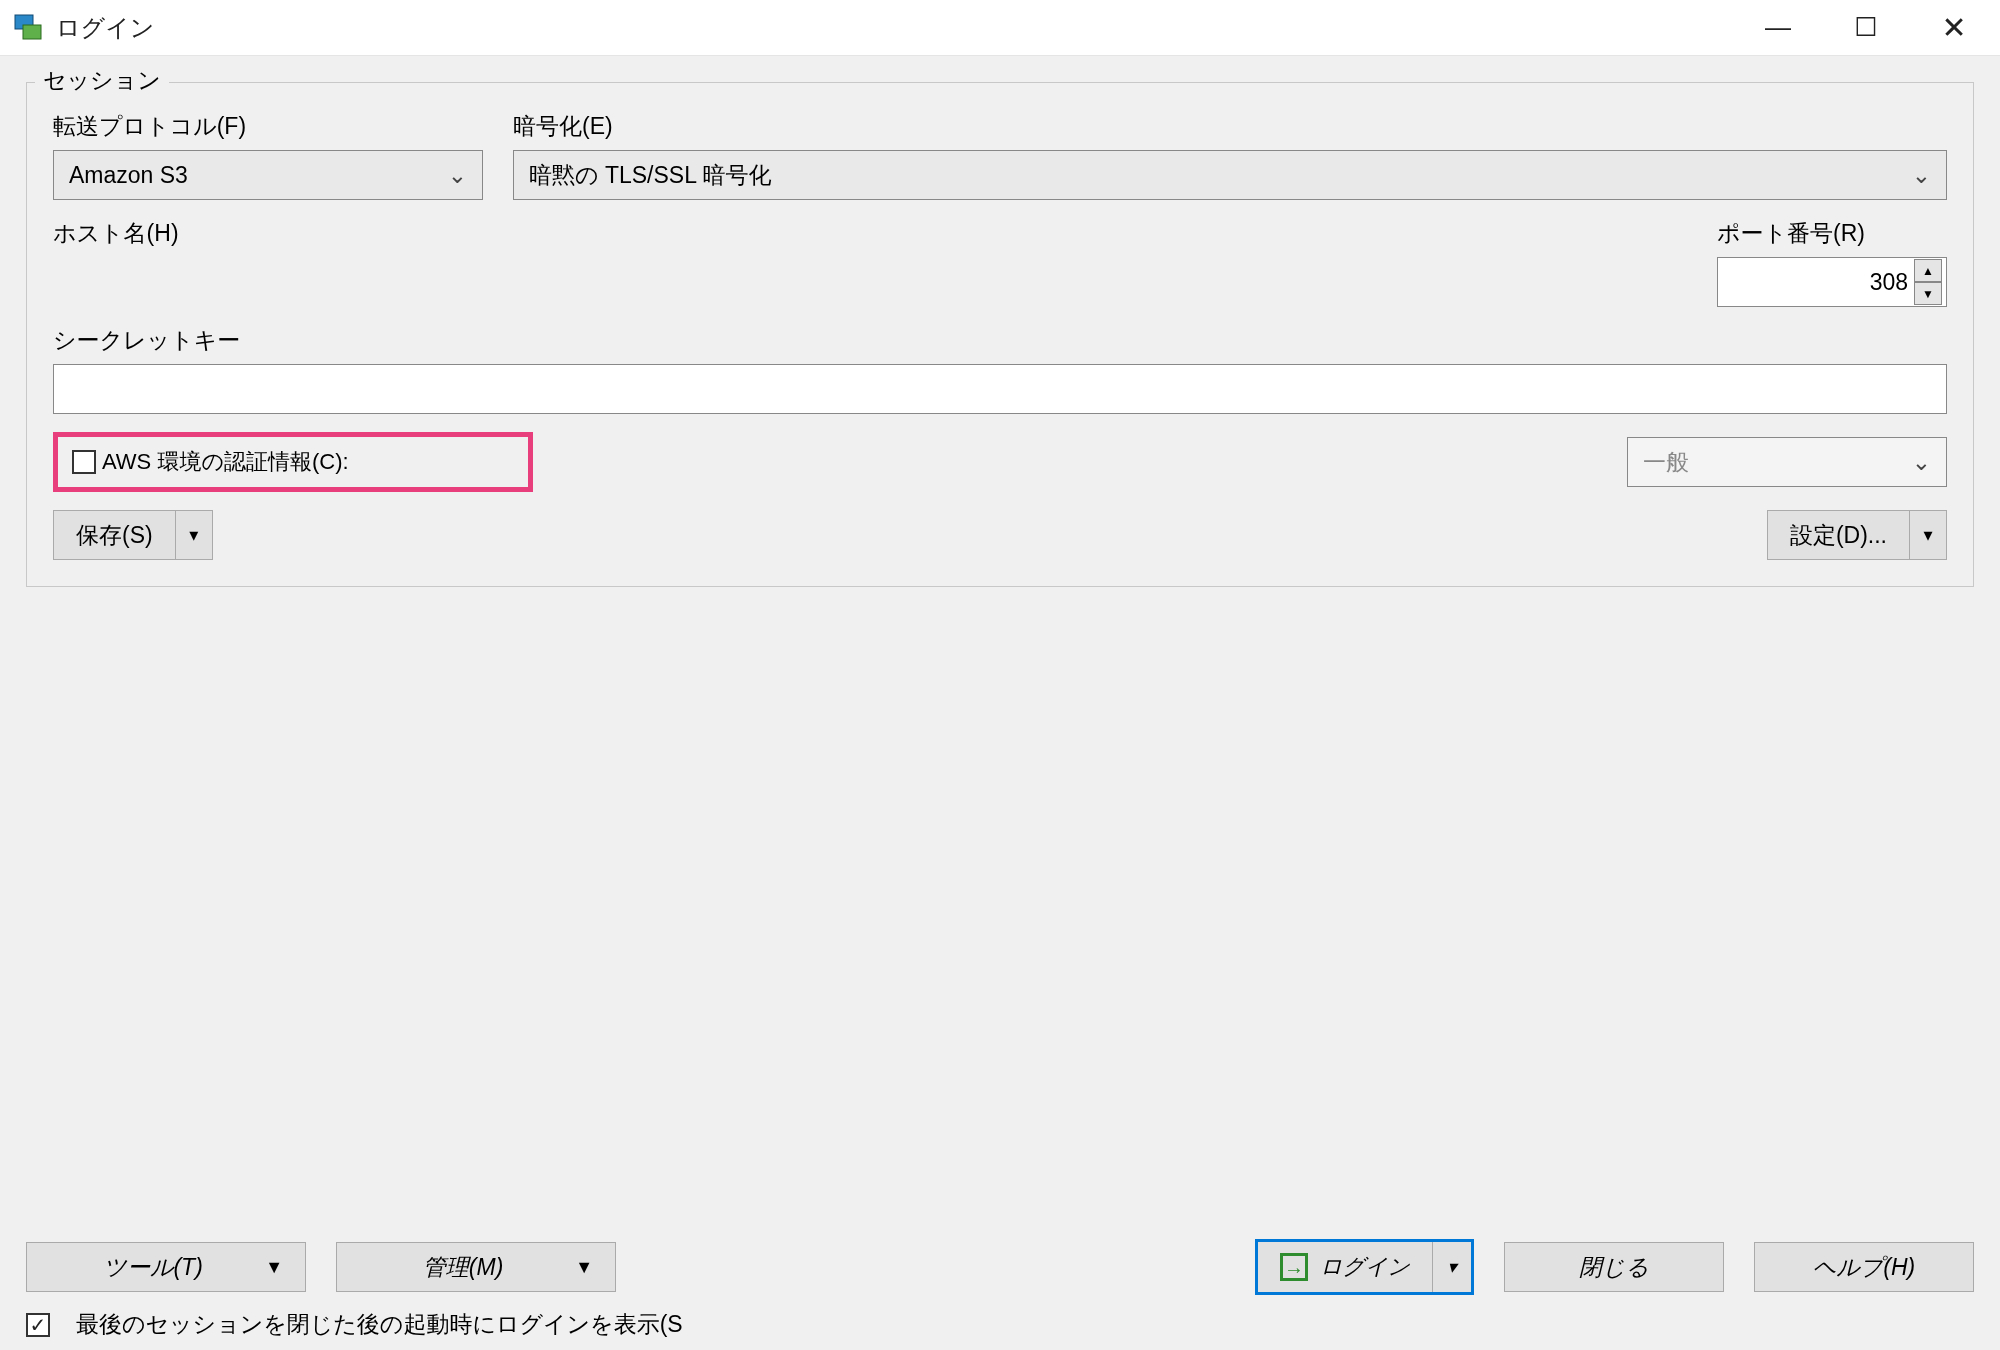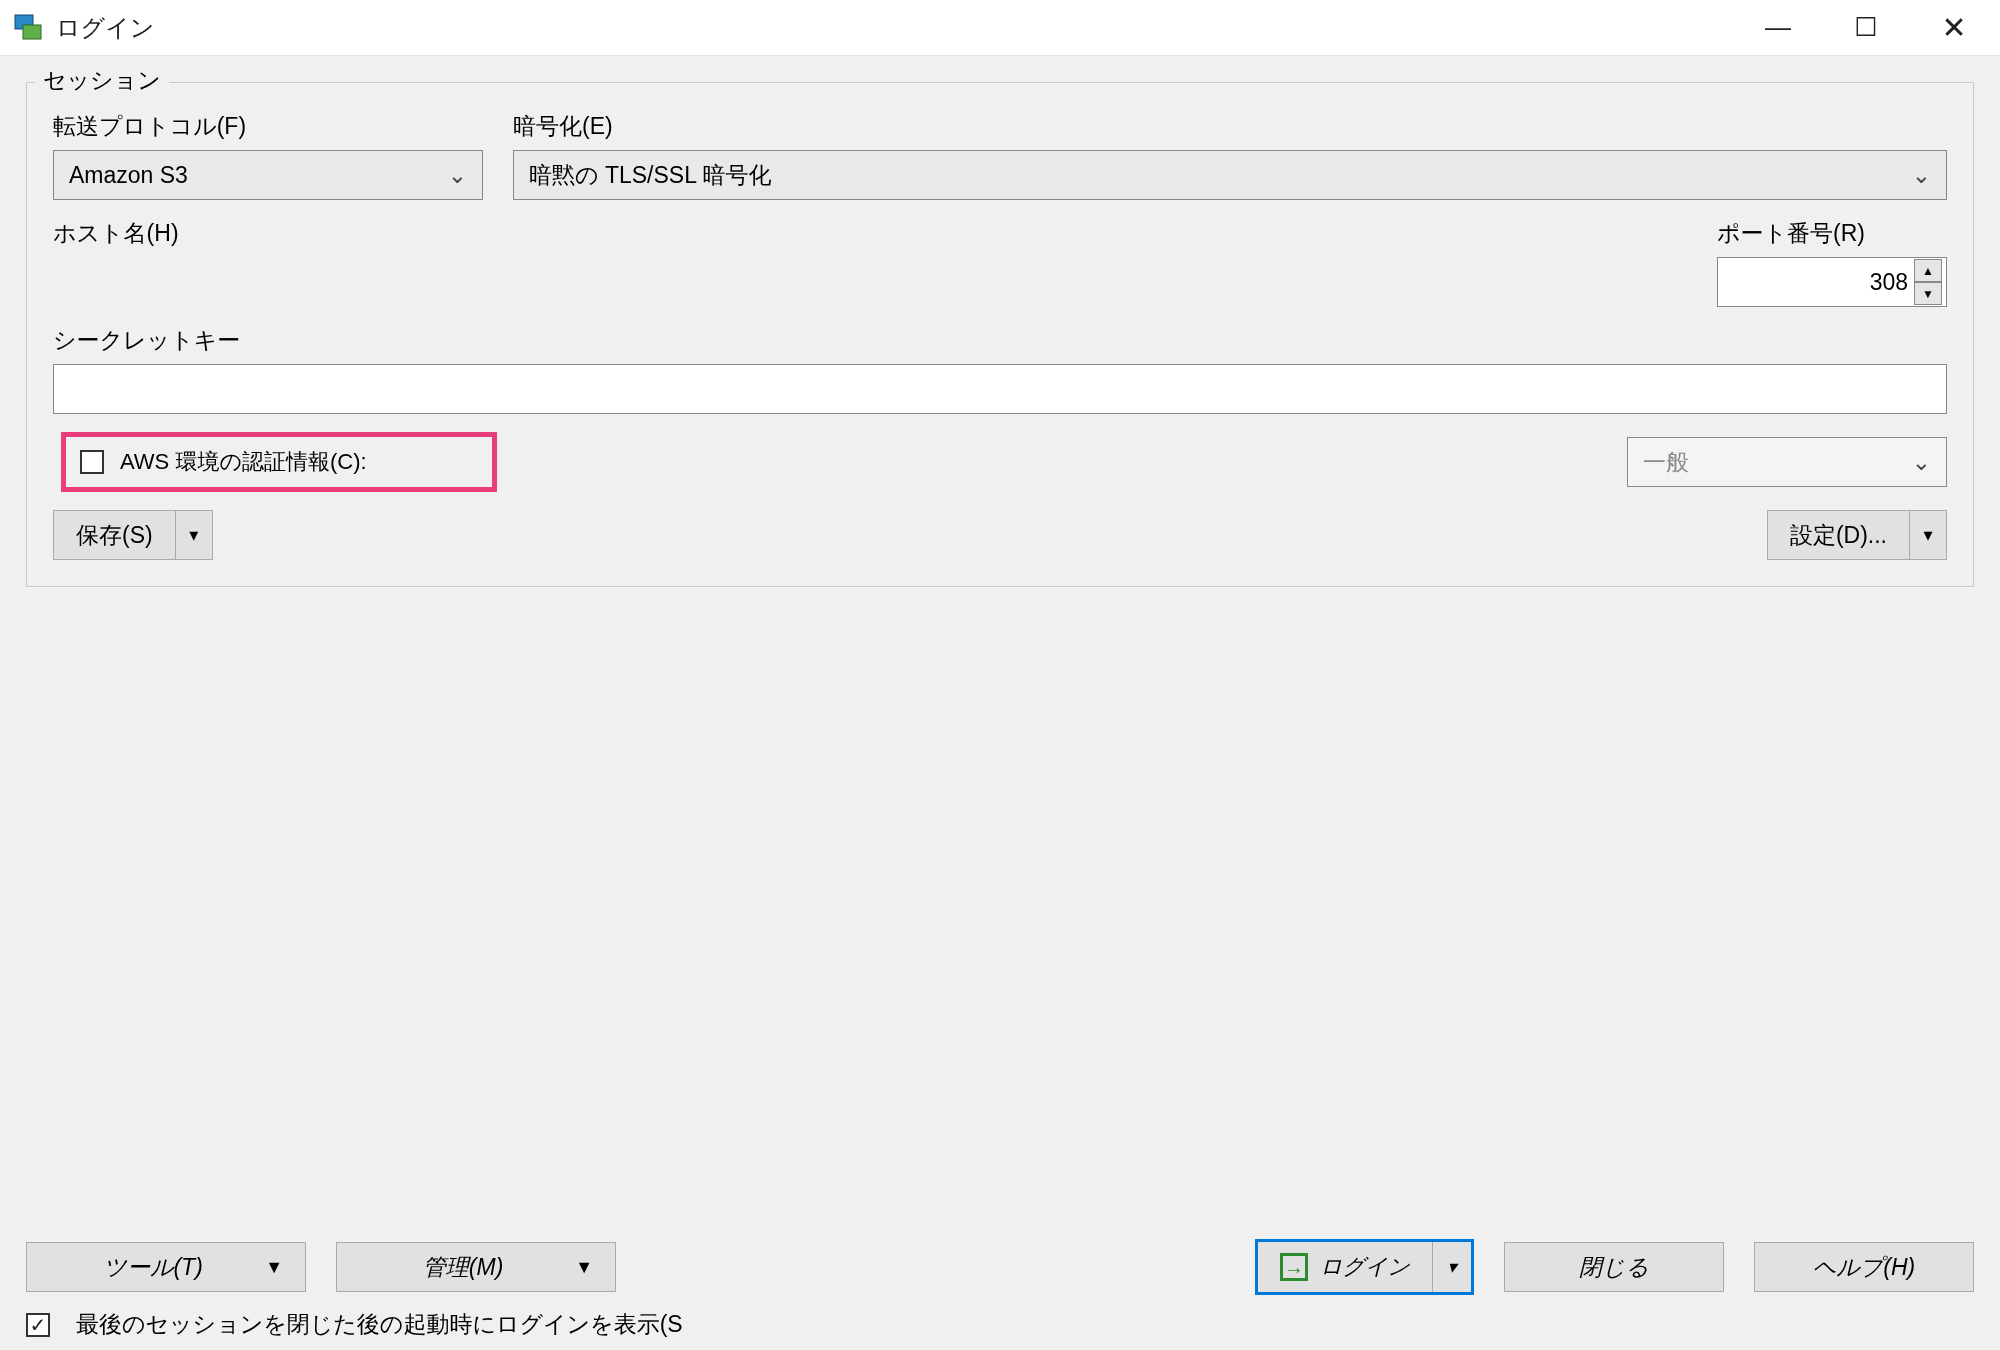--- a/index.html
+++ b/index.html
@@ -105,23 +105,22 @@
   }
   .spinner div {
     flex:1; background:#e5e5e5; border:1px solid #888;
     display:flex; align-items:center; justify-content:center;
     font-size:12px; line-height:1;
   }
   .highlight-box {
     border: 5px solid #e83e7b;
     padding: 10px 14px;
     display:flex; align-items:center;
-    gap:16px;
-    width: 436px;
-    margin-left: 8px;
+    gap:6px;
+    width: 480px;
   }
   .checkbox-square {
     width:24px; height:24px;
     border:2px solid #333;
     background:#fff;
   }
   .checkbox-square.checked::after{
     content:"✓"; display:block; font-size:20px; line-height:20px;
     text-align:center; color:#222;
   }

